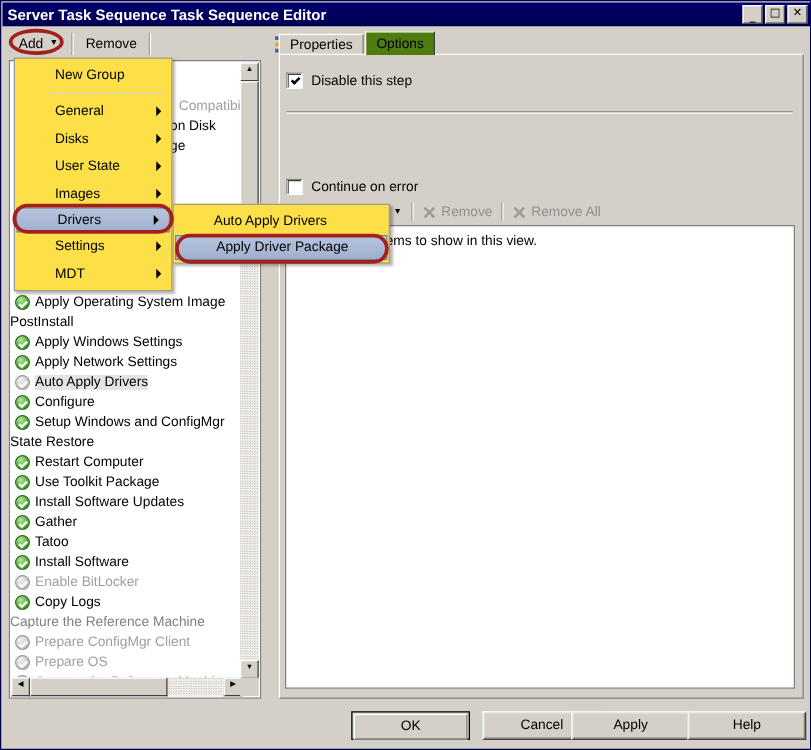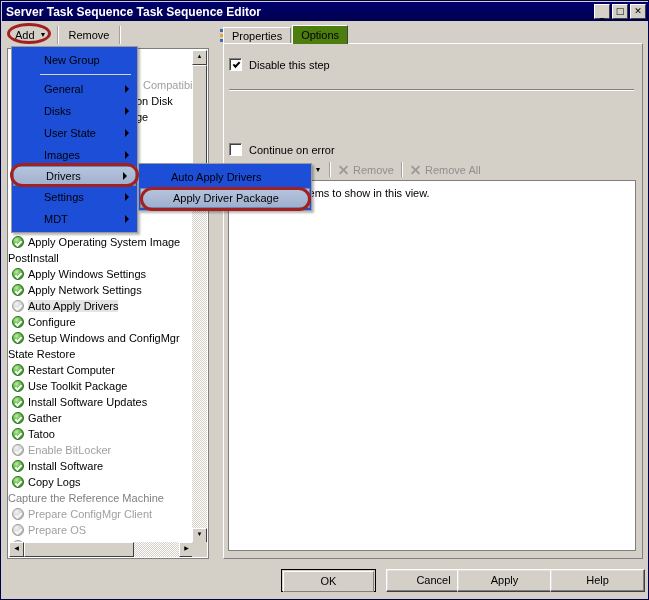--- a/index.html
+++ b/index.html
@@ -187,21 +187,21 @@
     border-right:1px solid #808080;border-bottom:1px solid #808080;
   }
   .watermark{
     position:absolute;left:196px;top:563px;width:400px;height:34px;
     font-size:30px;color:rgba(110,110,110,.55);
     font-family:"Liberation Sans","DejaVu Sans",sans-serif;
     letter-spacing:0.5px;pointer-events:none;z-index:70;white-space:nowrap;
   }
   
   .menu{
-    position:absolute;background:#1d4ed8;
+    position:absolute;background:#fde047;
     border:1px solid #9a9a9a;
     box-shadow:2px 2px 2px rgba(0,0,0,.28);
     z-index:40;padding:2px 0;
     box-sizing:border-box;
   }
   .mi{
     height:22px;display:flex;align-items:center;
     padding-left:32px;padding-right:12px;font-size:11px;color:#000;white-space:nowrap;
     position:relative;
   }
@@ -326,27 +326,27 @@
         <span class="lbl">Install Software Updates</span>
       </div>
       <div class="trow">
         <span class="ic green"></span>
         <span class="lbl">Gather</span>
       </div>
       <div class="trow">
         <span class="ic green"></span>
         <span class="lbl">Tatoo</span>
       </div>
+      <div class="trow">
+        <span class="ic green"></span>
+        <span class="lbl">Install Software</span>
+      </div>
       <div class="trow dim">
         <span class="ic gray"></span>
         <span class="lbl">Enable BitLocker</span>
-      </div>
-      <div class="trow">
-        <span class="ic green"></span>
-        <span class="lbl">Install Software</span>
       </div>
       <div class="trow">
         <span class="ic green"></span>
         <span class="lbl">Copy Logs</span>
       </div>
       <div class="trow group dim">
         <span class="lbl">Capture the Reference Machine</span>
       </div>
       <div class="trow dim">
         <span class="ic gray"></span>

